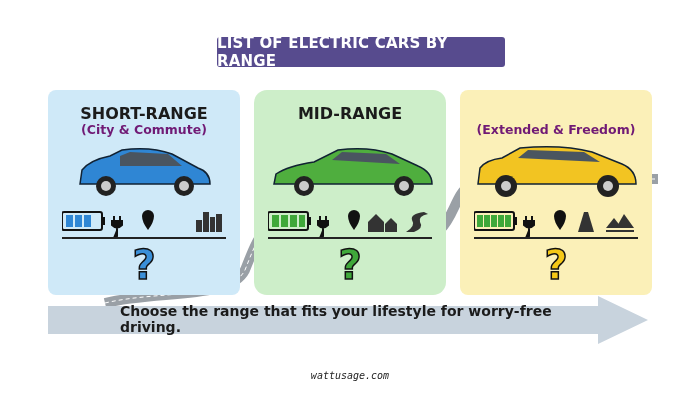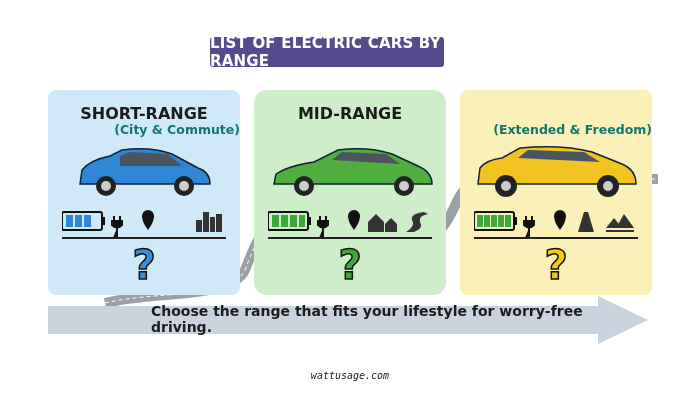--- a/index.html
+++ b/index.html
@@ -1,27 +1,27 @@
 <!DOCTYPE html>
 <html><head>
 <meta charset="utf-8">
 <style>
   html,body{margin:0;padding:0;background:#fff;}
   body{width:700px;height:420px;position:relative;overflow:hidden;font-family:"DejaVu Sans","Liberation Sans",sans-serif;}
-  .title{position:absolute;left:210px;top:37px;width:234px;height:30px;background:#574b8e;border-radius:3px;color:#fff;
+  .title{position:absolute;left:217px;top:37px;width:288px;height:30px;background:#574b8e;border-radius:3px;color:#fff;
     font-weight:bold;font-size:15px;display:flex;align-items:center;justify-content:center;letter-spacing:0.2px;}
   .card{position:absolute;top:90px;width:192px;height:205px;border-radius:8px;}
   .card .h1{position:absolute;top:14px;left:0;right:0;text-align:center;font-weight:bold;font-size:16px;color:#1b1b1b;}
-  .card .h2{position:absolute;top:32px;left:0;right:0;text-align:right;font-weight:bold;font-size:12.5px;color:#0f766e;}
+  .card .h2{position:absolute;top:32px;left:0;right:0;text-align:center;font-weight:bold;font-size:12.5px;color:#701a75;}
   .car{position:absolute;top:52px;left:22px;}
   .icons{position:absolute;top:118px;left:14px;right:14px;height:30px;}
   .line{position:absolute;top:147px;left:14px;right:14px;height:2px;background:#222;}
   .q{position:absolute;top:152px;left:0;right:0;text-align:center;font-weight:bold;font-size:40px;}
   .arrow{position:absolute;left:48px;top:296px;}
-  .arrow-text{position:absolute;left:120px;top:303px;width:480px;font-weight:bold;font-size:14px;color:#1b1b1b;margin-left:31px;}
+  .arrow-text{position:absolute;left:120px;top:303px;width:480px;font-weight:bold;font-size:14px;color:#1b1b1b;}
   .footer{position:absolute;left:0;right:0;top:370px;text-align:center;font-style:italic;font-size:10px;color:#222;font-family:"DejaVu Sans Mono","Liberation Mono",monospace;}
   .road{position:absolute;}
 </style>
 </head>
 <body>
 
 <div class="title">LIST OF ELECTRIC CARS BY RANGE</div>
 
 <svg class="road" width="700" height="420" style="left:0;top:0;">
   <path d="M105,303 C160,290 230,300 245,270 C255,245 260,230 275,225" stroke="#9aa0a6" stroke-width="10" fill="none"></path>

